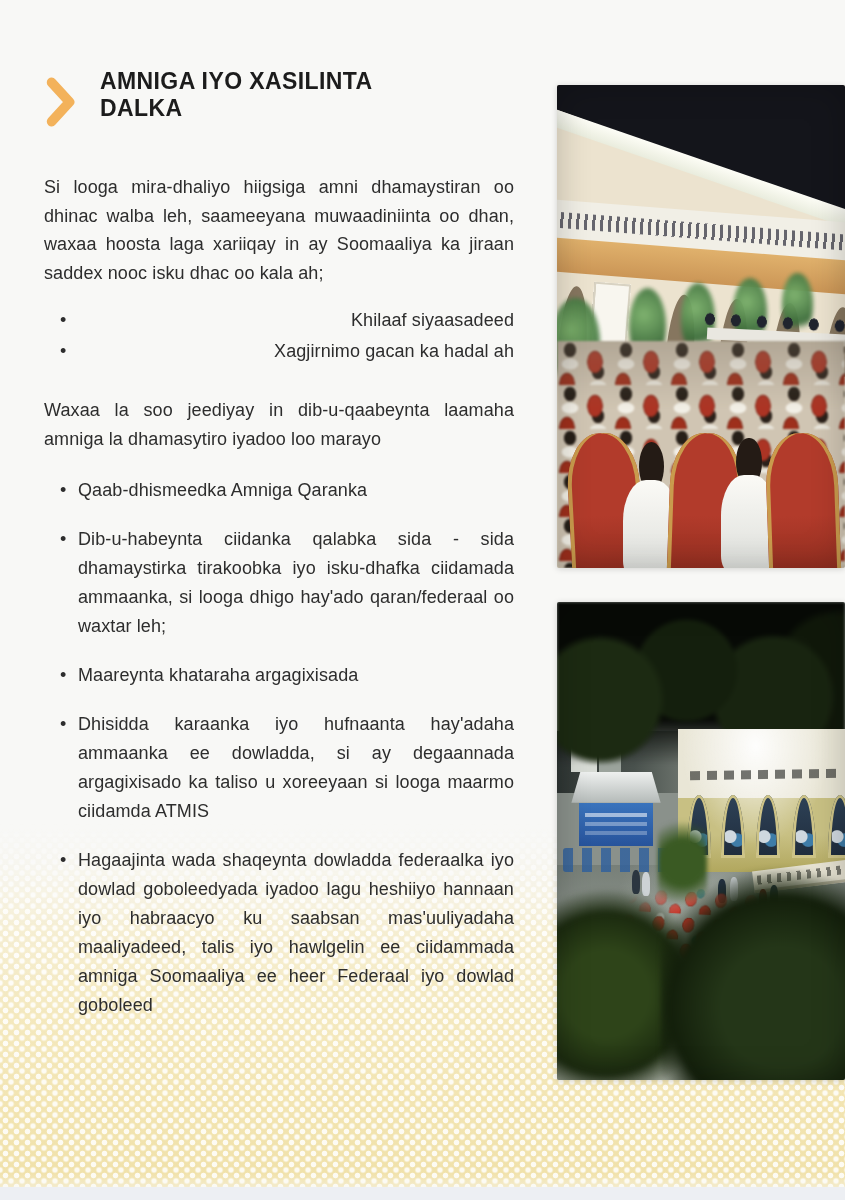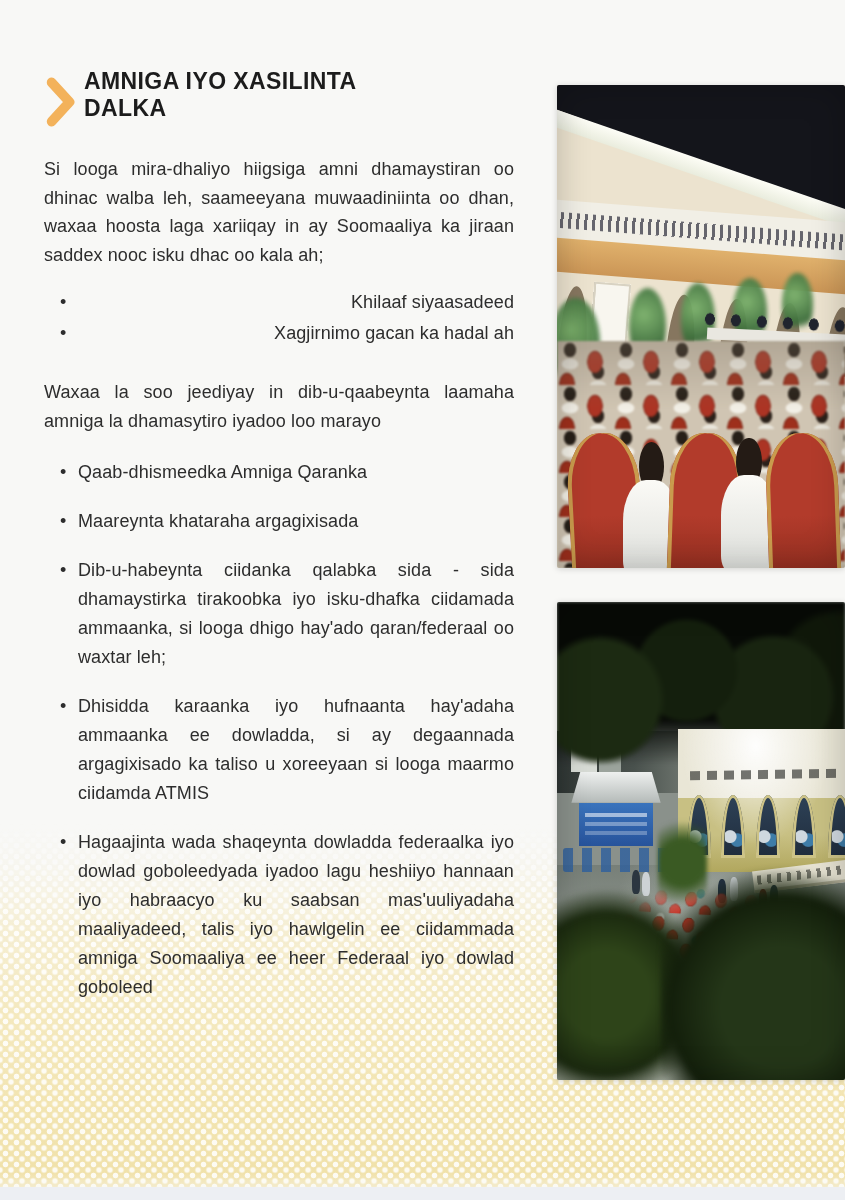--- a/index.html
+++ b/index.html
@@ -21,24 +21,24 @@
       radial-gradient(circle, rgba(255,255,255,.85) 2.4px, rgba(255,255,255,0) 3.2px) 0 0/11px 11px,
       radial-gradient(circle, rgba(255,255,255,.85) 2.4px, rgba(255,255,255,0) 3.2px) 5.5px 5.5px/11px 11px,
       linear-gradient(180deg, rgba(243,230,182,0) 0%, rgba(243,230,182,.45) 22%, rgba(243,230,182,.9) 55%, #f2e4b0 80%, #f0e1a9 100%);
     -webkit-mask-image:linear-gradient(180deg, transparent 0%, black 30%, black 96%, rgba(0,0,0,.5) 100%);
             mask-image:linear-gradient(180deg, transparent 0%, black 30%, black 96%, rgba(0,0,0,.5) 100%);
   }
   .footer-strip{position:absolute;left:0;right:0;bottom:0;height:13px;background:var(--footer-strip);}
 
   
   .content{position:absolute;left:44px;top:68px;width:470px;color:var(--text);}
-  .title-row{display:flex;align-items:flex-start;gap:6px;}
+  .title-row{display:flex;align-items:flex-start;gap:22px;}
   .chev{flex:0 0 auto;margin-top:6px;}
   h1{font-size:23px;line-height:27px;font-weight:700;color:#1c1c1c;letter-spacing:.4px;max-width:320px;}
-  .para{margin-top:25px;font-size:18px;line-height:28.5px;text-align:justify;letter-spacing:.1px;}
+  .para{margin-top:43px;font-size:18px;line-height:28.5px;text-align:justify;letter-spacing:.1px;}
   .para.second{margin-top:30px;}
   ul.blist{list-style:none;margin-top:19px;}
   ul.blist li{position:relative;padding-left:34px;font-size:18px;line-height:29px;letter-spacing:.1px;margin-bottom:2px;text-align:right;}
   ul.blist li::before{content:"\2022";position:absolute;left:16px;top:0;}
   ul.blist.justified{margin-top:23px;}
   ul.blist.justified li{text-align:justify;margin-bottom:3px;margin-top:20px;}
 
   
   .photo{position:absolute;left:557px;width:288px;overflow:hidden;border-radius:2px;
          box-shadow:0 1px 6px rgba(0,0,0,.16);background:#8a918b;}
@@ -187,23 +187,23 @@
 
 
   <li><span>Xagjirnimo gacan ka hadal ah</span></li>
 </ul>
 
     <p class="para second">Waxaa la soo jeediyay in dib-u-qaabeynta laamaha amniga la dhamasytiro iyadoo loo marayo</p>
 
     <ul class="blist justified">
   <li><span>Qaab-dhismeedka Amniga Qaranka</span></li>
 
+  <li><span>Dib-u-habeynta ciidanka qalabka sida - sida dhamaystirka tirakoobka iyo isku-dhafka ciidamada ammaanka, si looga dhigo hay'ado qaran/federaal oo waxtar leh;</span></li>
+
   <li><span>Maareynta khataraha argagixisada</span></li>
-
-  <li><span>Dib-u-habeynta ciidanka qalabka sida - sida dhamaystirka tirakoobka iyo isku-dhafka ciidamada ammaanka, si looga dhigo hay'ado qaran/federaal oo waxtar leh;</span></li>
 
   <li><span>Dhisidda karaanka iyo hufnaanta hay'adaha ammaanka ee dowladda, si ay degaannada argagixisado ka taliso u xoreeyaan si looga maarmo ciidamda ATMIS</span></li>
 
 
   <li><span>Hagaajinta wada shaqeynta dowladda federaalka iyo dowlad goboleedyada iyadoo lagu heshiiyo hannaan iyo habraacyo ku saabsan mas'uuliyadaha maaliyadeed, talis iyo hawlgelin ee ciidammada amniga Soomaaliya ee heer Federaal iyo dowlad goboleed</span></li>
 
 </ul>
   </div>
 
   <div class="photo photo-top">

